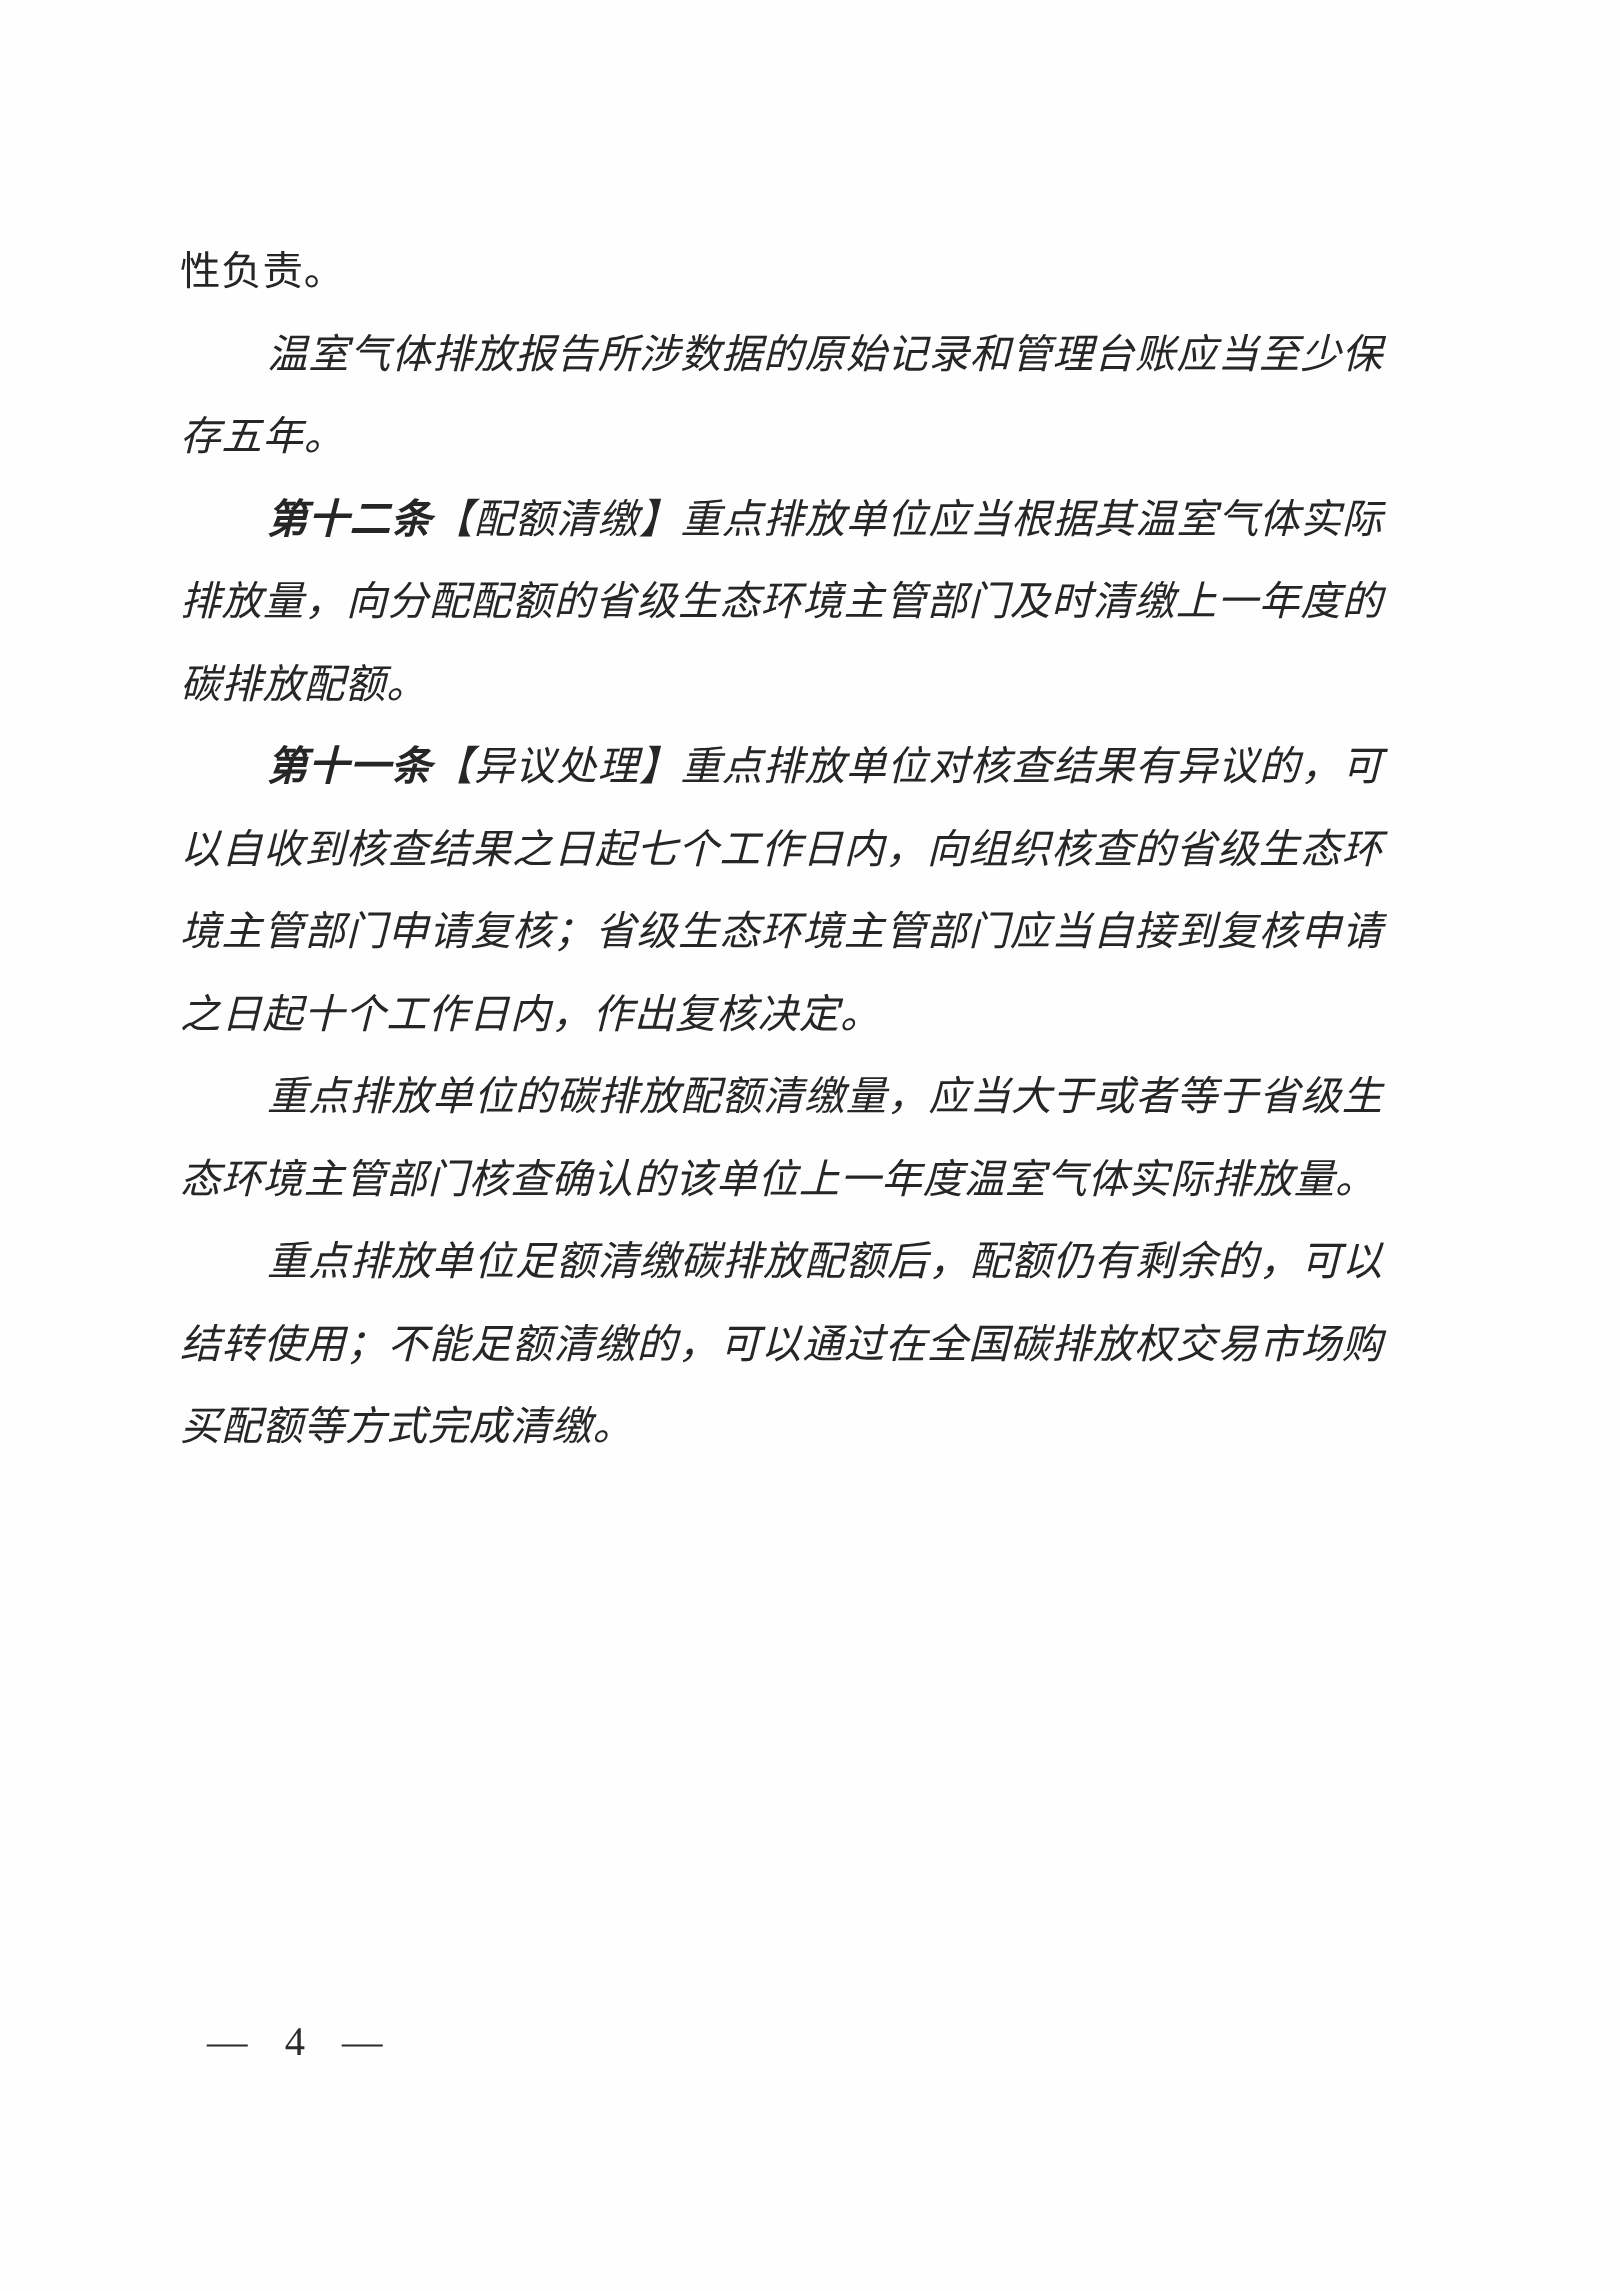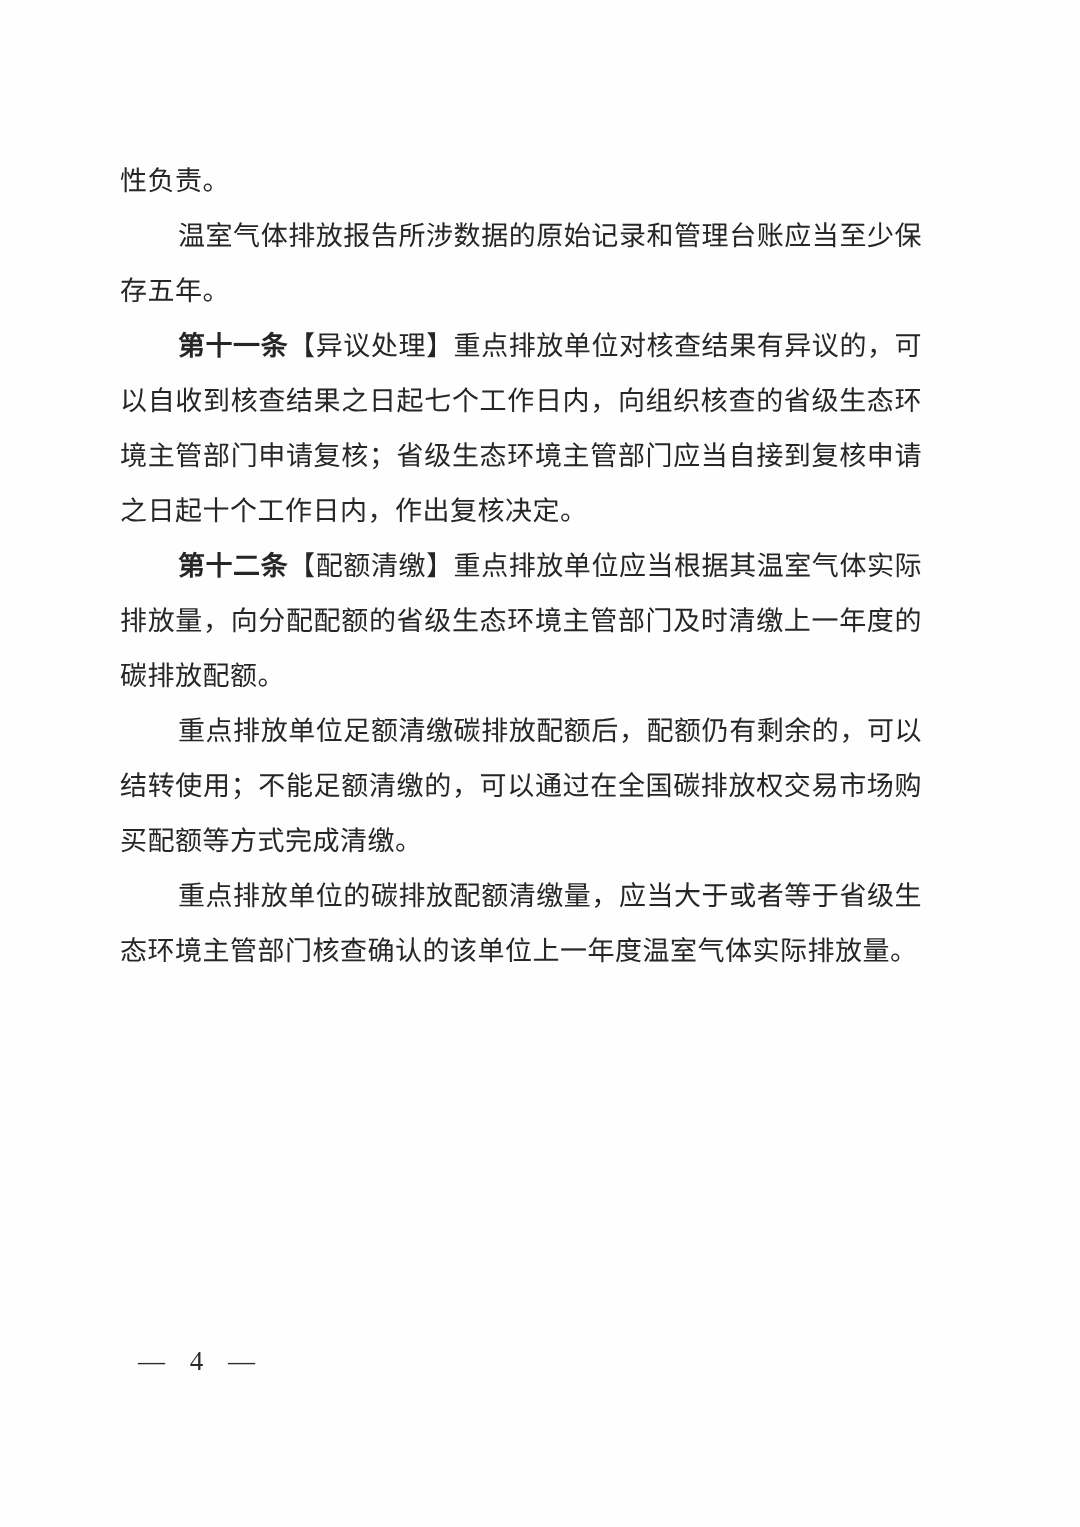--- a/index.html
+++ b/index.html
@@ -27,20 +27,21 @@
     margin: 0;
     font-size: 27px;
     line-height: 55px;
     letter-spacing: 0.5px;
     text-align: justify;
     text-justify: inter-character;
     word-break: break-all;
   }
   .content p.indent {
     text-indent: 58px;
+    font-style: italic;
   }
   .article-no {
     font-weight: bold;
   }
   .footer {
     position: absolute;
     left: 138px;
     top: 1346px;
     font-size: 27px;
     letter-spacing: 2px;
@@ -53,24 +54,24 @@
 
 <div class="page">
   <div class="content">
 
     <p><span>性负责。</span></p>
 
     <p class="indent"><span>温室气体排放报告所涉数据的原始记录和管理台账应当至少保存五年。</span></p>
 
 
 
+    <p class="indent"><span class="article-no">第十二条</span><span>【配额清缴】</span><span>重点排放单位应当根据其温室气体实际排放量，向分配配额的省级生态环境主管部门及时清缴上一年度的碳排放配额。</span></p>
+
     <p class="indent"><span class="article-no">第十一条</span><span>【异议处理】</span><span>重点排放单位对核查结果有异议的，可以自收到核查结果之日起七个工作日内，向组织核查的省级生态环境主管部门申请复核；省级生态环境主管部门应当自接到复核申请之日起十个工作日内，作出复核决定。</span></p>
 
-    <p class="indent"><span class="article-no">第十二条</span><span>【配额清缴】</span><span>重点排放单位应当根据其温室气体实际排放量，向分配配额的省级生态环境主管部门及时清缴上一年度的碳排放配额。</span></p>
+    <p class="indent"><span>重点排放单位的碳排放配额清缴量，应当大于或者等于省级生态环境主管部门核查确认的该单位上一年度温室气体实际排放量。</span></p>
 
     <p class="indent"><span>重点排放单位足额清缴碳排放配额后，配额仍有剩余的，可以结转使用；不能足额清缴的，可以通过在全国碳排放权交易市场购买配额等方式完成清缴。</span></p>
-
-    <p class="indent"><span>重点排放单位的碳排放配额清缴量，应当大于或者等于省级生态环境主管部门核查确认的该单位上一年度温室气体实际排放量。</span></p>
 
   </div>
 
   <div class="footer">— 4 —</div>
 </div>
 
 </body></html>

